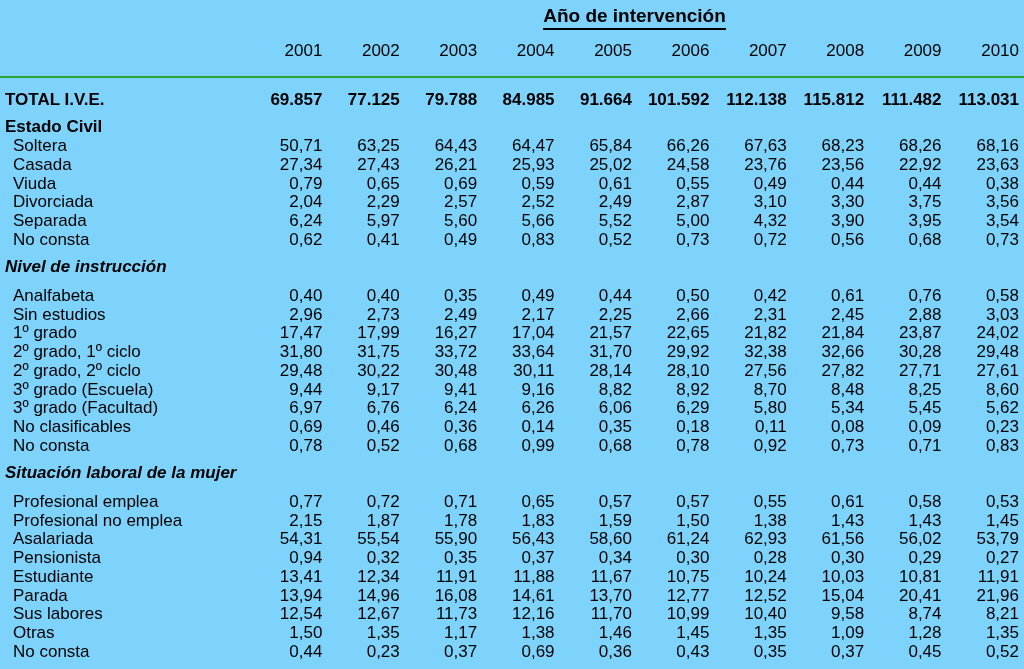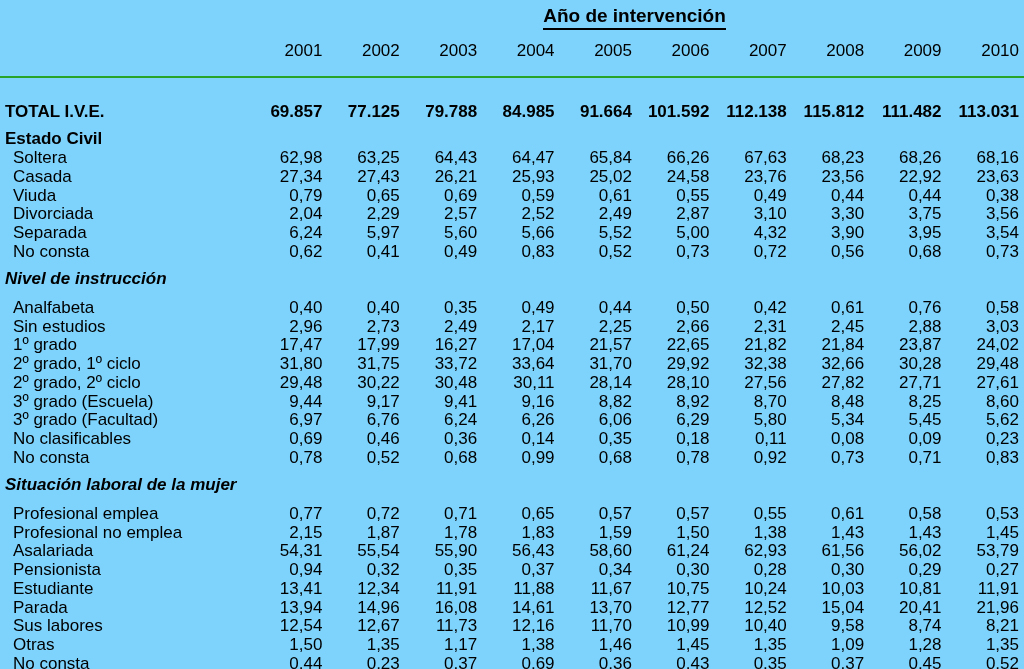--- a/index.html
+++ b/index.html
@@ -45,21 +45,21 @@
     font-weight: normal;
   }
   thead th {
     font-weight: normal;
     text-align: right;
     padding: 10px 5px 15px 0;
     border-bottom: 2px solid var(--accent-green);
   }
   td.num { text-align: right; padding-right: 5px; }
   td.rowlabel { text-align: left; padding-left: 13px; }
-  tbody.total td { font-weight: bold; padding-top: 25px; }
+  tbody.total td { font-weight: bold; padding-top: 13px; }
   tbody.total td.rowlabel { padding-left: 5px; }
   tr.section-header td {
     font-weight: bold;
     padding-left: 5px;
     padding-top: 9px;
   }
   tbody.section:not(.first) tr.section-header td { padding-bottom: 10px; font-style: italic; }
 </style>
 </head>
 <body>
@@ -112,21 +112,21 @@
           <td class="num">113.031</td>
         </tr>
       </tbody>
 
   <tbody class="section first">
         <tr class="section-header">
           <td colspan="11">Estado Civil</td>
         </tr>
         <tr>
           <td class="rowlabel">Soltera</td>
-          <td class="num">62,98</td>
+          <td class="num">50,71</td>
           <td class="num">63,25</td>
           <td class="num">64,43</td>
           <td class="num">64,47</td>
           <td class="num">65,84</td>
           <td class="num">66,26</td>
           <td class="num">67,63</td>
           <td class="num">68,23</td>
           <td class="num">68,26</td>
           <td class="num">68,16</td>
         </tr>

